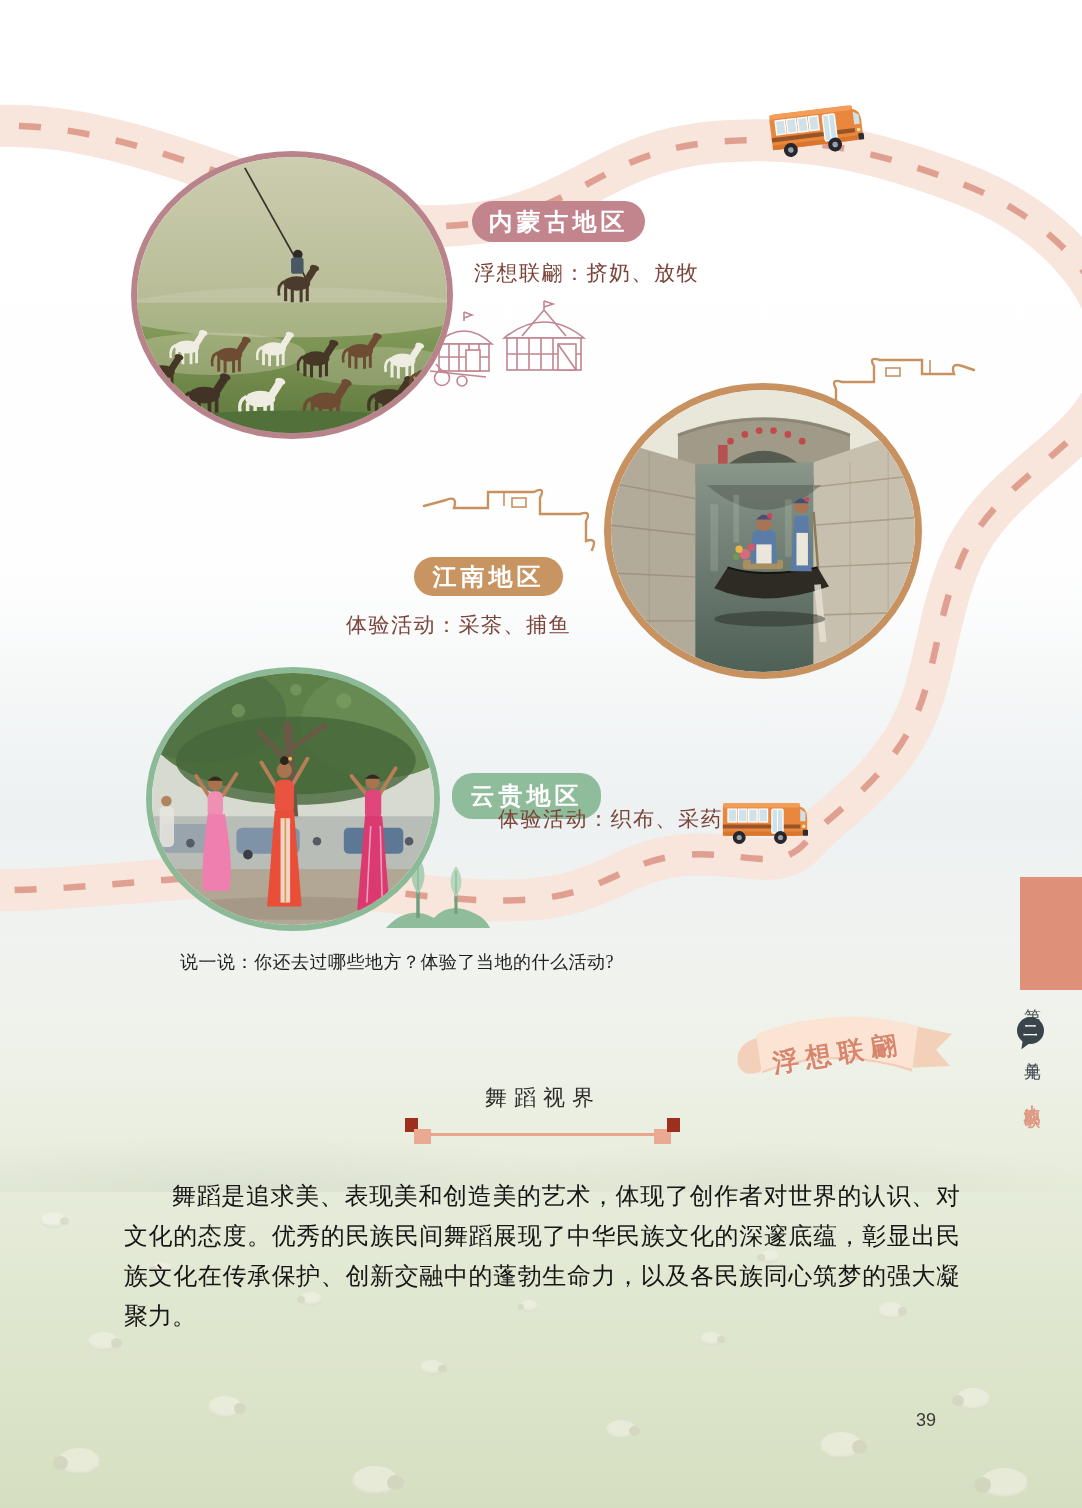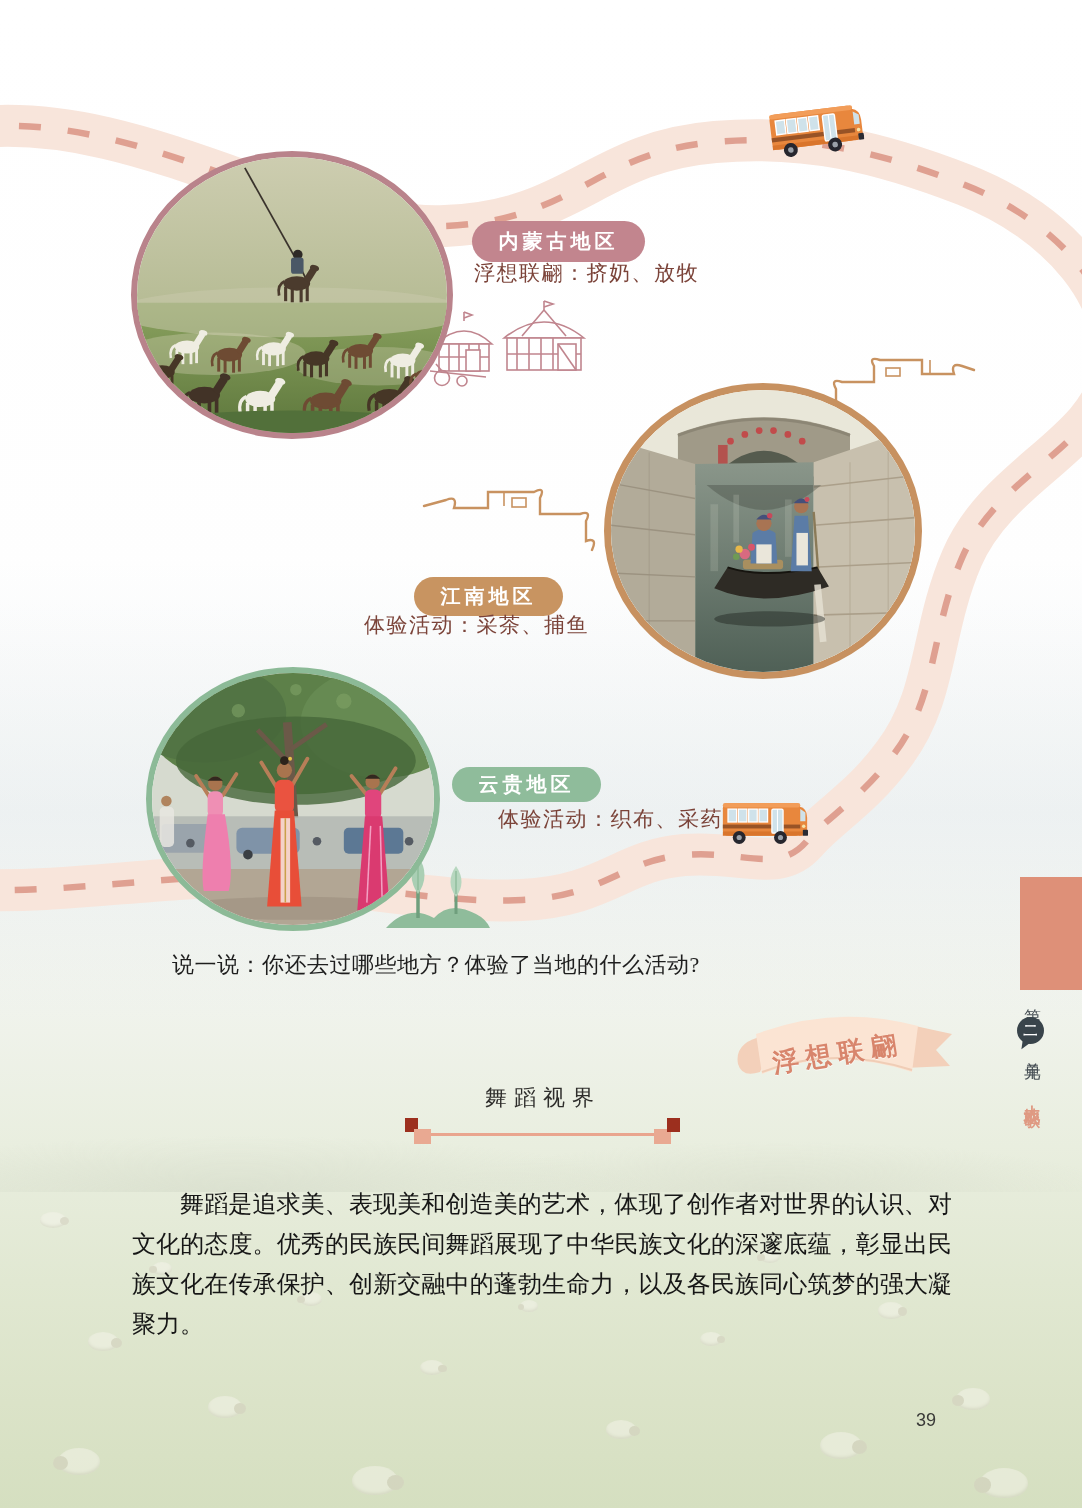--- a/index.html
+++ b/index.html
@@ -34,55 +34,55 @@
   .roofB{left:416px;top:484px;width:180px;height:76px;}
   .trees{left:386px;top:842px;width:104px;height:86px;}
   
   .photo{position:absolute;border-radius:50%;overflow:hidden;background:#fff;z-index:3;box-sizing:border-box;}
   .photo svg{display:block;width:100%;height:100%;}
   .photo1{left:131px;top:151px;width:322px;height:288px;border:6px solid #b9838b;}
   .photo2{left:604px;top:383px;width:318px;height:296px;border:7px solid #c79160;}
   .photo3{left:146px;top:667px;width:294px;height:264px;border:6px solid #8cba97;}
   
   .badge{position:absolute;z-index:4;color:#fff;font-family:"Liberation Sans","DejaVu Sans",sans-serif;
-    font-weight:bold;font-size:20px;letter-spacing:4px;display:flex;align-items:center;justify-content:center;
-    border-radius:21px;margin-top:20px;}
+    font-weight:bold;font-size:24px;letter-spacing:4px;display:flex;align-items:center;justify-content:center;
+    border-radius:21px;}
   .badge1{left:472px;top:201px;width:173px;height:41px;background:#c2858e;}
   .badge2{left:414px;top:557px;width:149px;height:39px;background:#c89461;}
-  .badge3{left:452px;top:747px;width:149px;height:35px;background:#8fbc9b;}
+  .badge3{left:452px;top:773px;width:149px;height:46px;background:#8fbc9b;}
   .caption{position:absolute;z-index:4;color:#7b4339;font-size:21px;letter-spacing:1.5px;}
   .cap1{left:474px;top:259px;}
-  .cap2{left:364px;top:611px;}
+  .cap2{left:346px;top:611px;}
   .cap3{left:450px;top:805px;margin-left:48px;}
   
   .bus{position:absolute;z-index:4;}
   .bus1{left:770px;top:103px;width:93px;height:54px;transform:rotate(-7deg);}
   .bus2{left:722px;top:797px;width:86px;height:50px;}
   
-  .question{position:absolute;left:172px;top:950px;z-index:5;font-size:22px;color:#1e1e1e;letter-spacing:.5px;}
+  .question{position:absolute;left:180px;top:950px;z-index:5;font-size:18px;color:#1e1e1e;letter-spacing:.5px;}
   
   .ribbon{position:absolute;left:720px;top:1010px;width:234px;height:90px;z-index:5;}
   .ribbon svg{position:absolute;left:0;top:0;width:100%;height:100%;}
   .ribbon-text{position:absolute;left:34px;top:26px;width:168px;text-align:center;transform:rotate(-9deg);
     font-family:"Liberation Sans","DejaVu Sans",sans-serif;font-weight:bold;font-size:26px;
     letter-spacing:7px;color:#d8856c;text-shadow:0 1px 0 rgba(255,255,255,.6);}
   
   .sec-title{position:absolute;left:402px;top:1083px;width:282px;z-index:5;text-align:center;
     font-size:22px;color:#2e2d2b;letter-spacing:7px;}
   .title-rule{position:absolute;left:402px;top:1116px;width:282px;height:32px;z-index:5;}
   .title-rule .line{position:absolute;left:14px;top:17px;width:254px;height:3px;background:#e9a58e;}
   .title-rule .sq{position:absolute;}
   .sqdl{left:3px;top:2px;width:13px;height:14px;background:#9c2f1e;}
   .sqll{left:12px;top:13px;width:17px;height:15px;background:#e9a992;}
   .sqlr{left:252px;top:13px;width:17px;height:15px;background:#e9a992;}
   .sqdr{left:265px;top:2px;width:13px;height:14px;background:#9c2f1e;}
   
   .bodytext{position:absolute;left:120px;top:1172px;width:844px;z-index:5;
     font-size:24px;line-height:40px;color:#161616;text-align:justify;}
-  .bodytext p{margin:12px;text-indent:2em;}
+  .bodytext p{margin:4px;text-indent:2em;}
   
   .side-rect{position:absolute;left:1020px;top:877px;width:62px;height:113px;background:#de9078;z-index:4;}
   .vtext{position:absolute;z-index:5;writing-mode:vertical-rl;text-orientation:upright;
     font-family:"Liberation Sans","DejaVu Sans",sans-serif;color:#474f55;}
   .unit-pre{left:1021px;top:995px;font-size:17px;}
   .unit-suf{left:1021px;top:1048px;font-size:17px;letter-spacing:3px;}
   .unit-title{left:1021px;top:1092px;font-size:16px;letter-spacing:3px;color:#df9a83;font-weight:bold;}
   .unit-badge{position:absolute;left:1017px;top:1017px;width:27px;height:27px;border-radius:50%;
     background:#39444b;z-index:5;display:flex;align-items:center;justify-content:center;}
   .unit-badge::after{content:"";position:absolute;left:5px;bottom:-6px;width:0;height:0;

